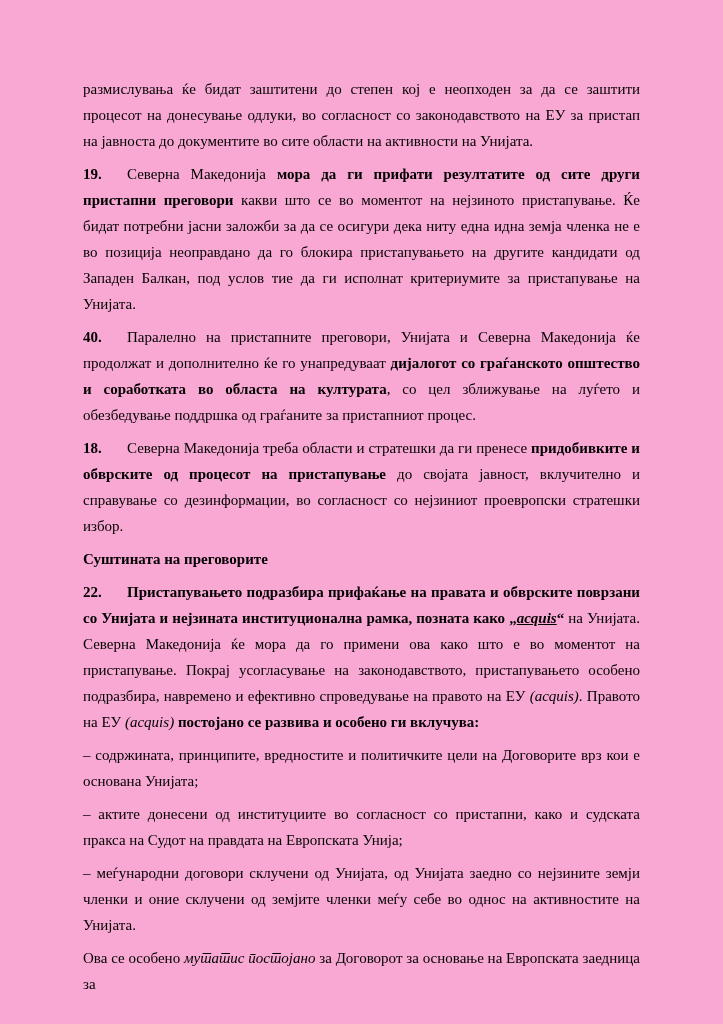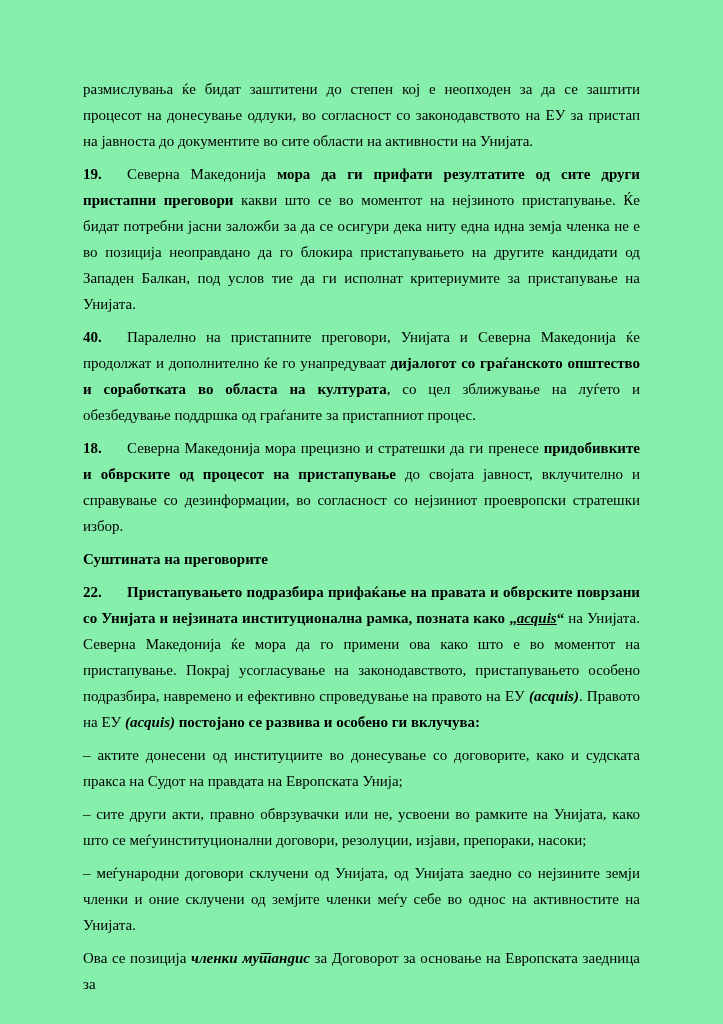--- a/index.html
+++ b/index.html
@@ -4,21 +4,21 @@
 <style>
   html, body {
     margin: 0;
     padding: 0;
     background: #ffffff;
   }
   .page {
     position: relative;
     width: 723px;
     height: 1024px;
-    background: #86efac;
+    background: #f9a8d4;
     overflow: hidden;
     font-family: "Liberation Serif", serif;
     font-size: 15px;
     color: #000000;
   }
   .content {
     position: absolute;
     left: 83px;
     top: 76px;
     width: 557px;
@@ -32,44 +32,44 @@
   .para-num {
     display: inline-block;
     width: 44px;
     font-weight: 700;
   }
   .doc-heading {
     text-align: left;
     font-weight: 700;
   }
   .run-b { font-weight: 700; font-style: normal; }
-  .run-i { font-style: italic; font-weight: 700; }
+  .run-i { font-style: italic; font-weight: 400; }
   .run-bi { font-weight: 700; font-style: italic; text-decoration: underline; }
 </style>
 </head>
 <body>
 
 <div class="page">
   <div class="content">
 
     <p><span>размислувања ќе бидат заштитени до степен кој е неопходен за да се заштити процесот на донесување одлуки, во согласност со законодавството на ЕУ за пристап на јавноста до документите во сите области на активности на Унијата.</span></p>
 
     <p><span class="para-num">19.</span><span>Северна Македонија </span><span class="run-b">мора да ги прифати резултатите од сите други пристапни преговори</span><span> какви што се во моментот на нејзиното пристапување. Ќе бидат потребни јасни заложби за да се осигури дека ниту една идна земја членка не е во позиција неоправдано да го блокира пристапувањето на другите кандидати од Западен Балкан, под услов тие да ги исполнат критериумите за пристапување на Унијата.</span></p>
 
     <p><span class="para-num">40.</span><span>Паралелно на пристапните преговори, Унијата и Северна Македонија ќе продолжат и дополнително ќе го унапредуваат </span><span class="run-b">дијалогот со граѓанското општество и соработката во областа на културата</span><span>, со цел зближување на луѓето и обезбедување поддршка од граѓаните за пристапниот процес.</span></p>
 
-    <p><span class="para-num">18.</span><span>Северна Македонија мора прецизно и стратешки да ги пренесе </span><span class="run-b">придобивките и обврските од процесот на пристапување</span><span> до својата јавност, вклучително и справување со дезинформации, во согласност со нејзиниот проевропски стратешки избор.</span></p>
+    <p><span class="para-num">18.</span><span>Северна Македонија треба области и стратешки да ги пренесе </span><span class="run-b">придобивките и обврските од процесот на пристапување</span><span> до својата јавност, вклучително и справување со дезинформации, во согласност со нејзиниот проевропски стратешки избор.</span></p>
 
     <p class="doc-heading"><span>Суштината на преговорите</span></p>
 
     <p><span class="para-num">22.</span><span class="run-b">Пристапувањето подразбира прифаќање на правата и обврските поврзани со Унијата и нејзината институционална рамка, позната како „</span><span class="run-bi">acquis</span><span class="run-b">“</span><span> на Унијата. Северна Македонија ќе мора да го примени ова како што е во моментот на пристапување. Покрај усогласување на законодавството, пристапувањето особено подразбира, навремено и ефективно спроведување на правото на ЕУ </span><span class="run-i">(acquis)</span><span>. Правото на ЕУ </span><span class="run-i">(acquis)</span><span class="run-b"> постојано се развива и особено ги вклучува:</span></p>
 
+    <p><span>– содржината, принципите, вредностите и политичките цели на Договорите врз кои е основана Унијата;</span></p>
 
-    <p><span>– актите донесени од институциите во донесување со договорите, како и судската пракса на Судот на правдата на Европската Унија;</span></p>
+    <p><span>– актите донесени од институциите во согласност со пристапни, како и судската пракса на Судот на правдата на Европската Унија;</span></p>
 
-    <p><span>– сите други акти, правно обврзувачки или не, усвоени во рамките на Унијата, како што се меѓуинституционални договори, резолуции, изјави, препораки, насоки;</span></p>
 
     <p><span>– меѓународни договори склучени од Унијата, од Унијата заедно со нејзините земји членки и оние склучени од земјите членки меѓу себе во однос на активностите на Унијата.</span></p>
 
-    <p><span>Ова се позиција </span><span class="run-i">членки мутандис</span><span> за Договорот за основање на Европската заедница за</span></p>
+    <p><span>Ова се особено </span><span class="run-i">мутатис постојано</span><span> за Договорот за основање на Европската заедница за</span></p>
 
   </div>
 </div>
 
 </body></html>

